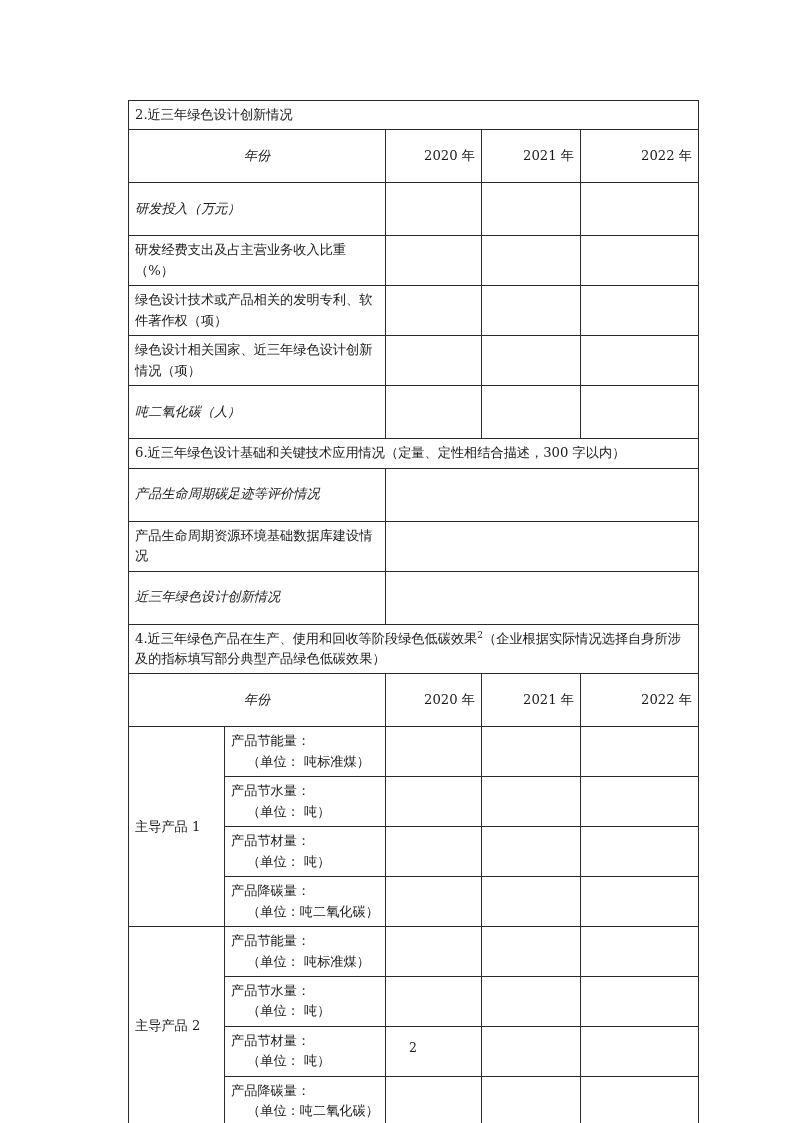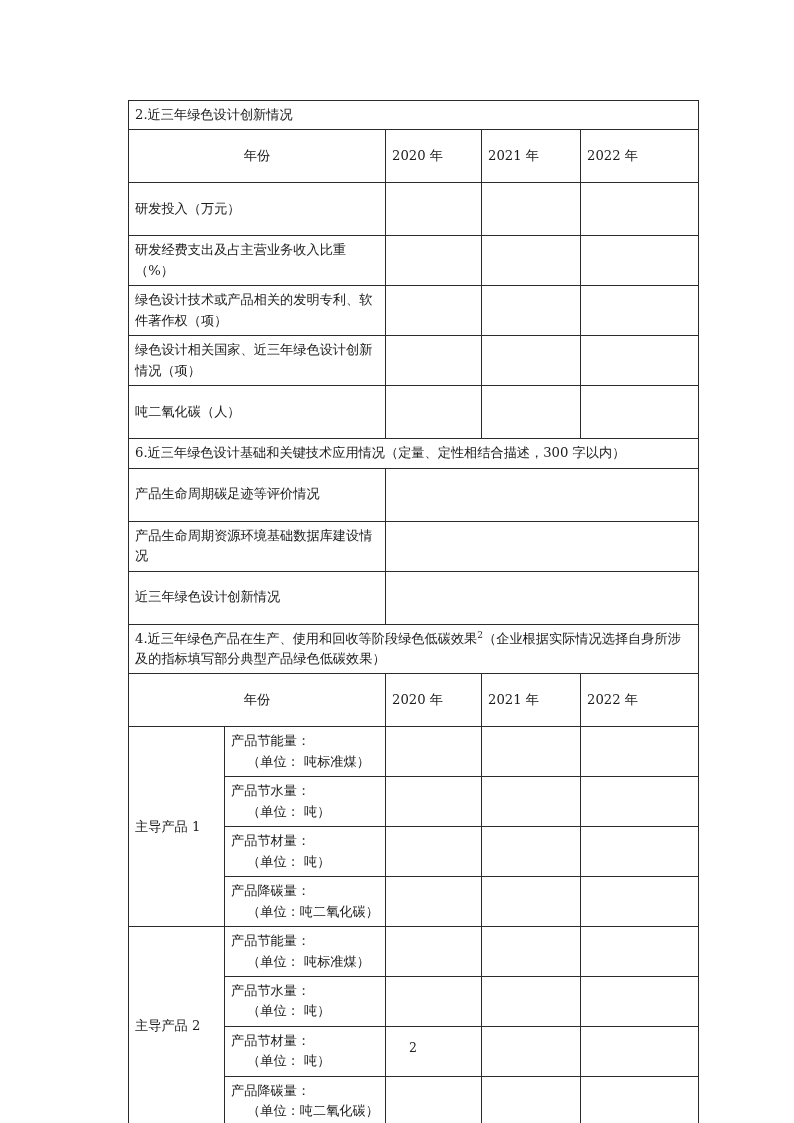--- a/index.html
+++ b/index.html
@@ -29,27 +29,27 @@
     word-break:break-all;
   }
   .c-name   { width:96px;  }
   .c-metric { width:161px; }
   .c-y1     { width:96px;  }
   .c-y2     { width:99px;  }
   .c-y3     { width:118px; }
 
   .sec-head { padding:6px 6px 6px 6px; }
   .center   { text-align:center; }
-  .yearcell { text-align:left; }
+  .yearcell { text-align:right; }
   .blank    { background:#ffffff; }
 
   .metric-line { display:block; }
   .indent-unit { display:block;margin-left:16px; }
 
-  .tall { height:44px; }
+  .tall { height:44px;font-style:italic; }
   .two-line { height:40px; }
 
   sup.fn { font-size:9px; vertical-align:super; line-height:0; }
 
   .pageno {
     position:absolute;
     left:0; top:1040px;
     width:794px;
     text-align:center;
     font-size:12.5px;

